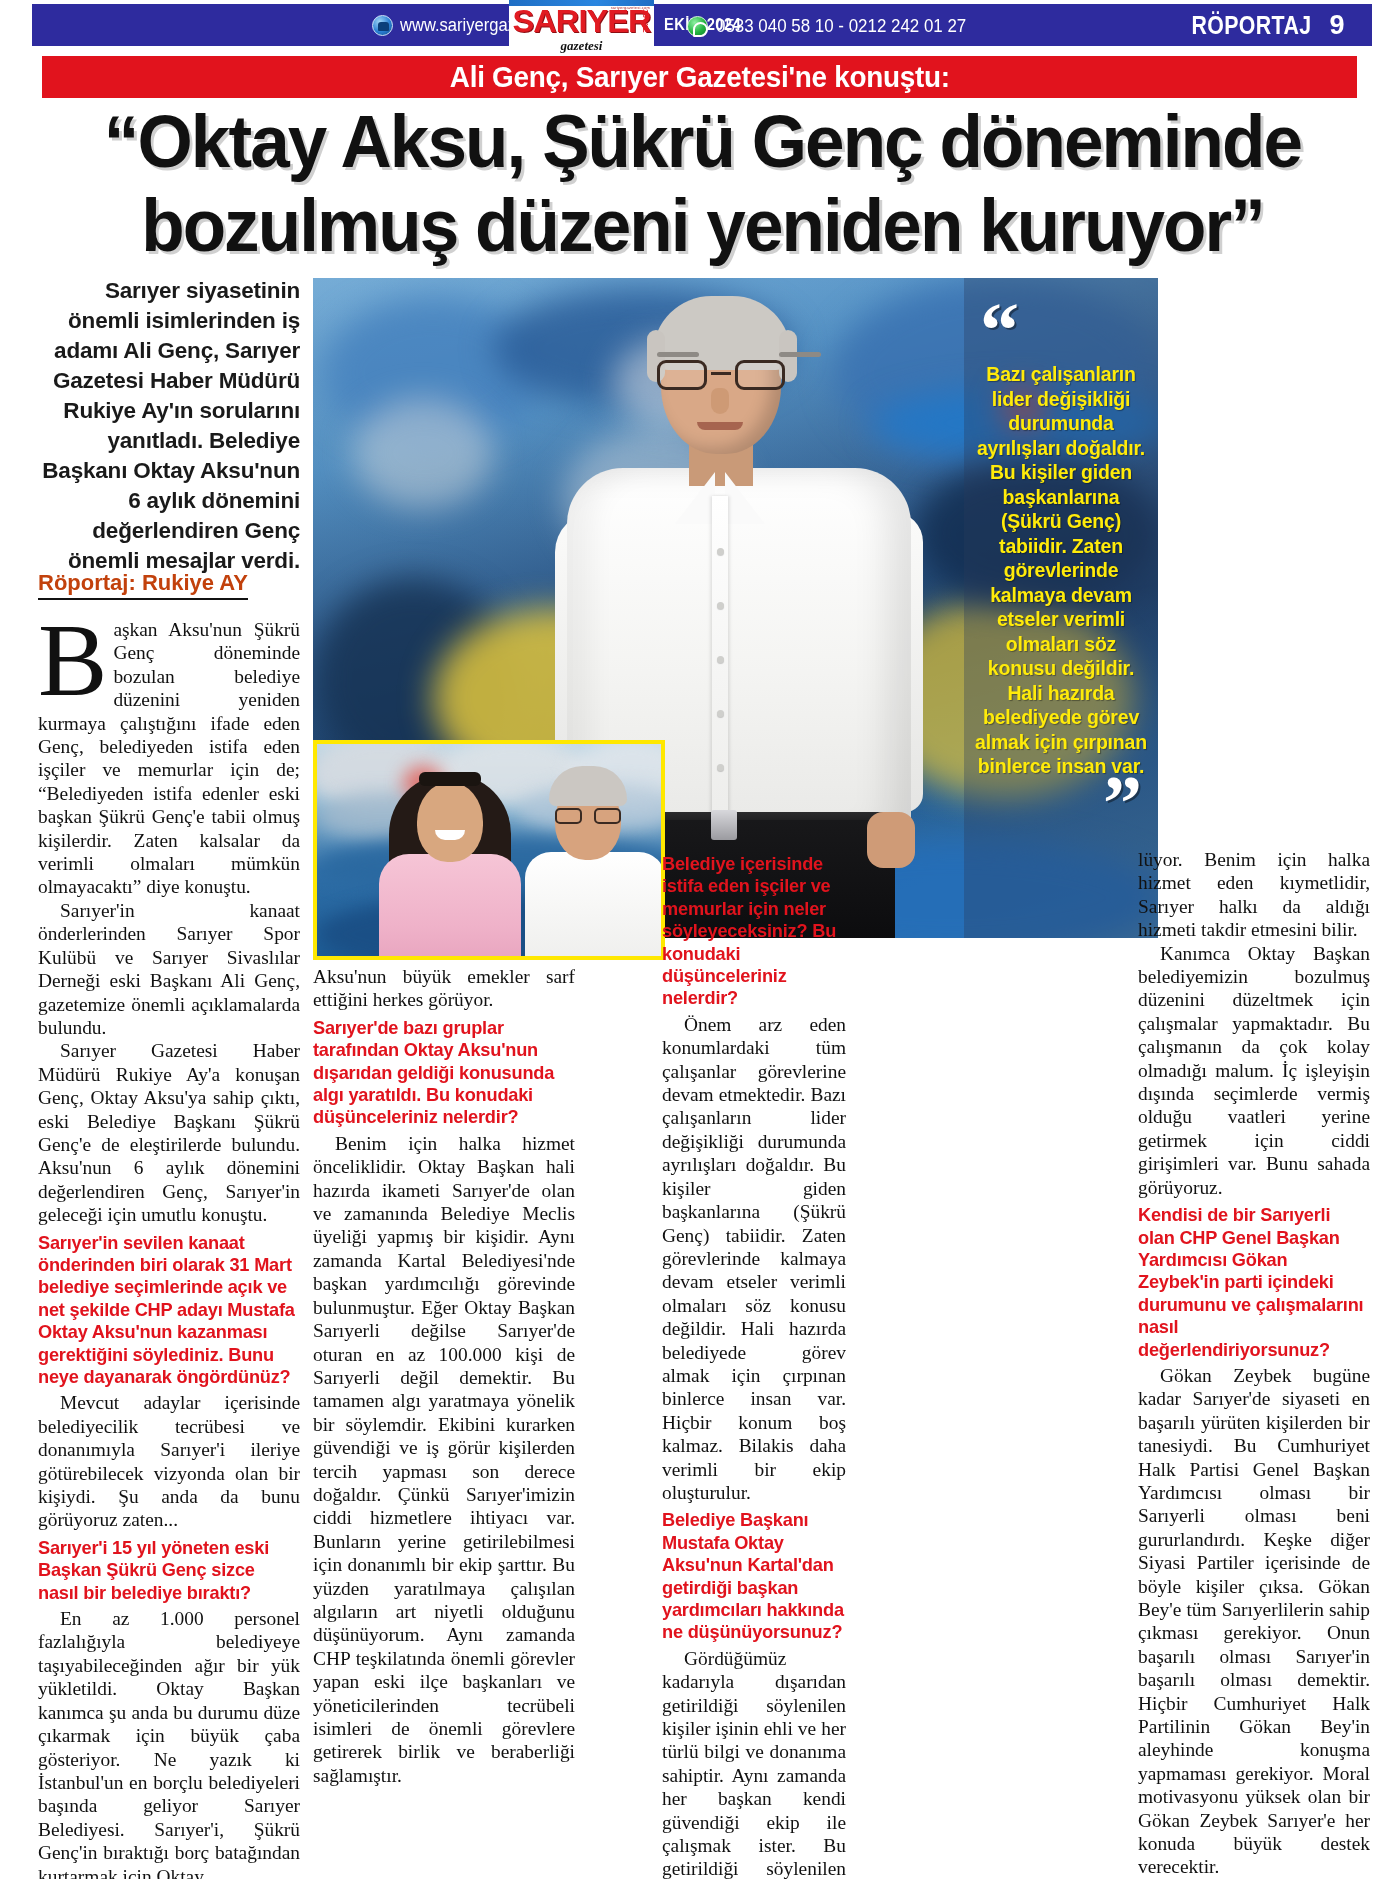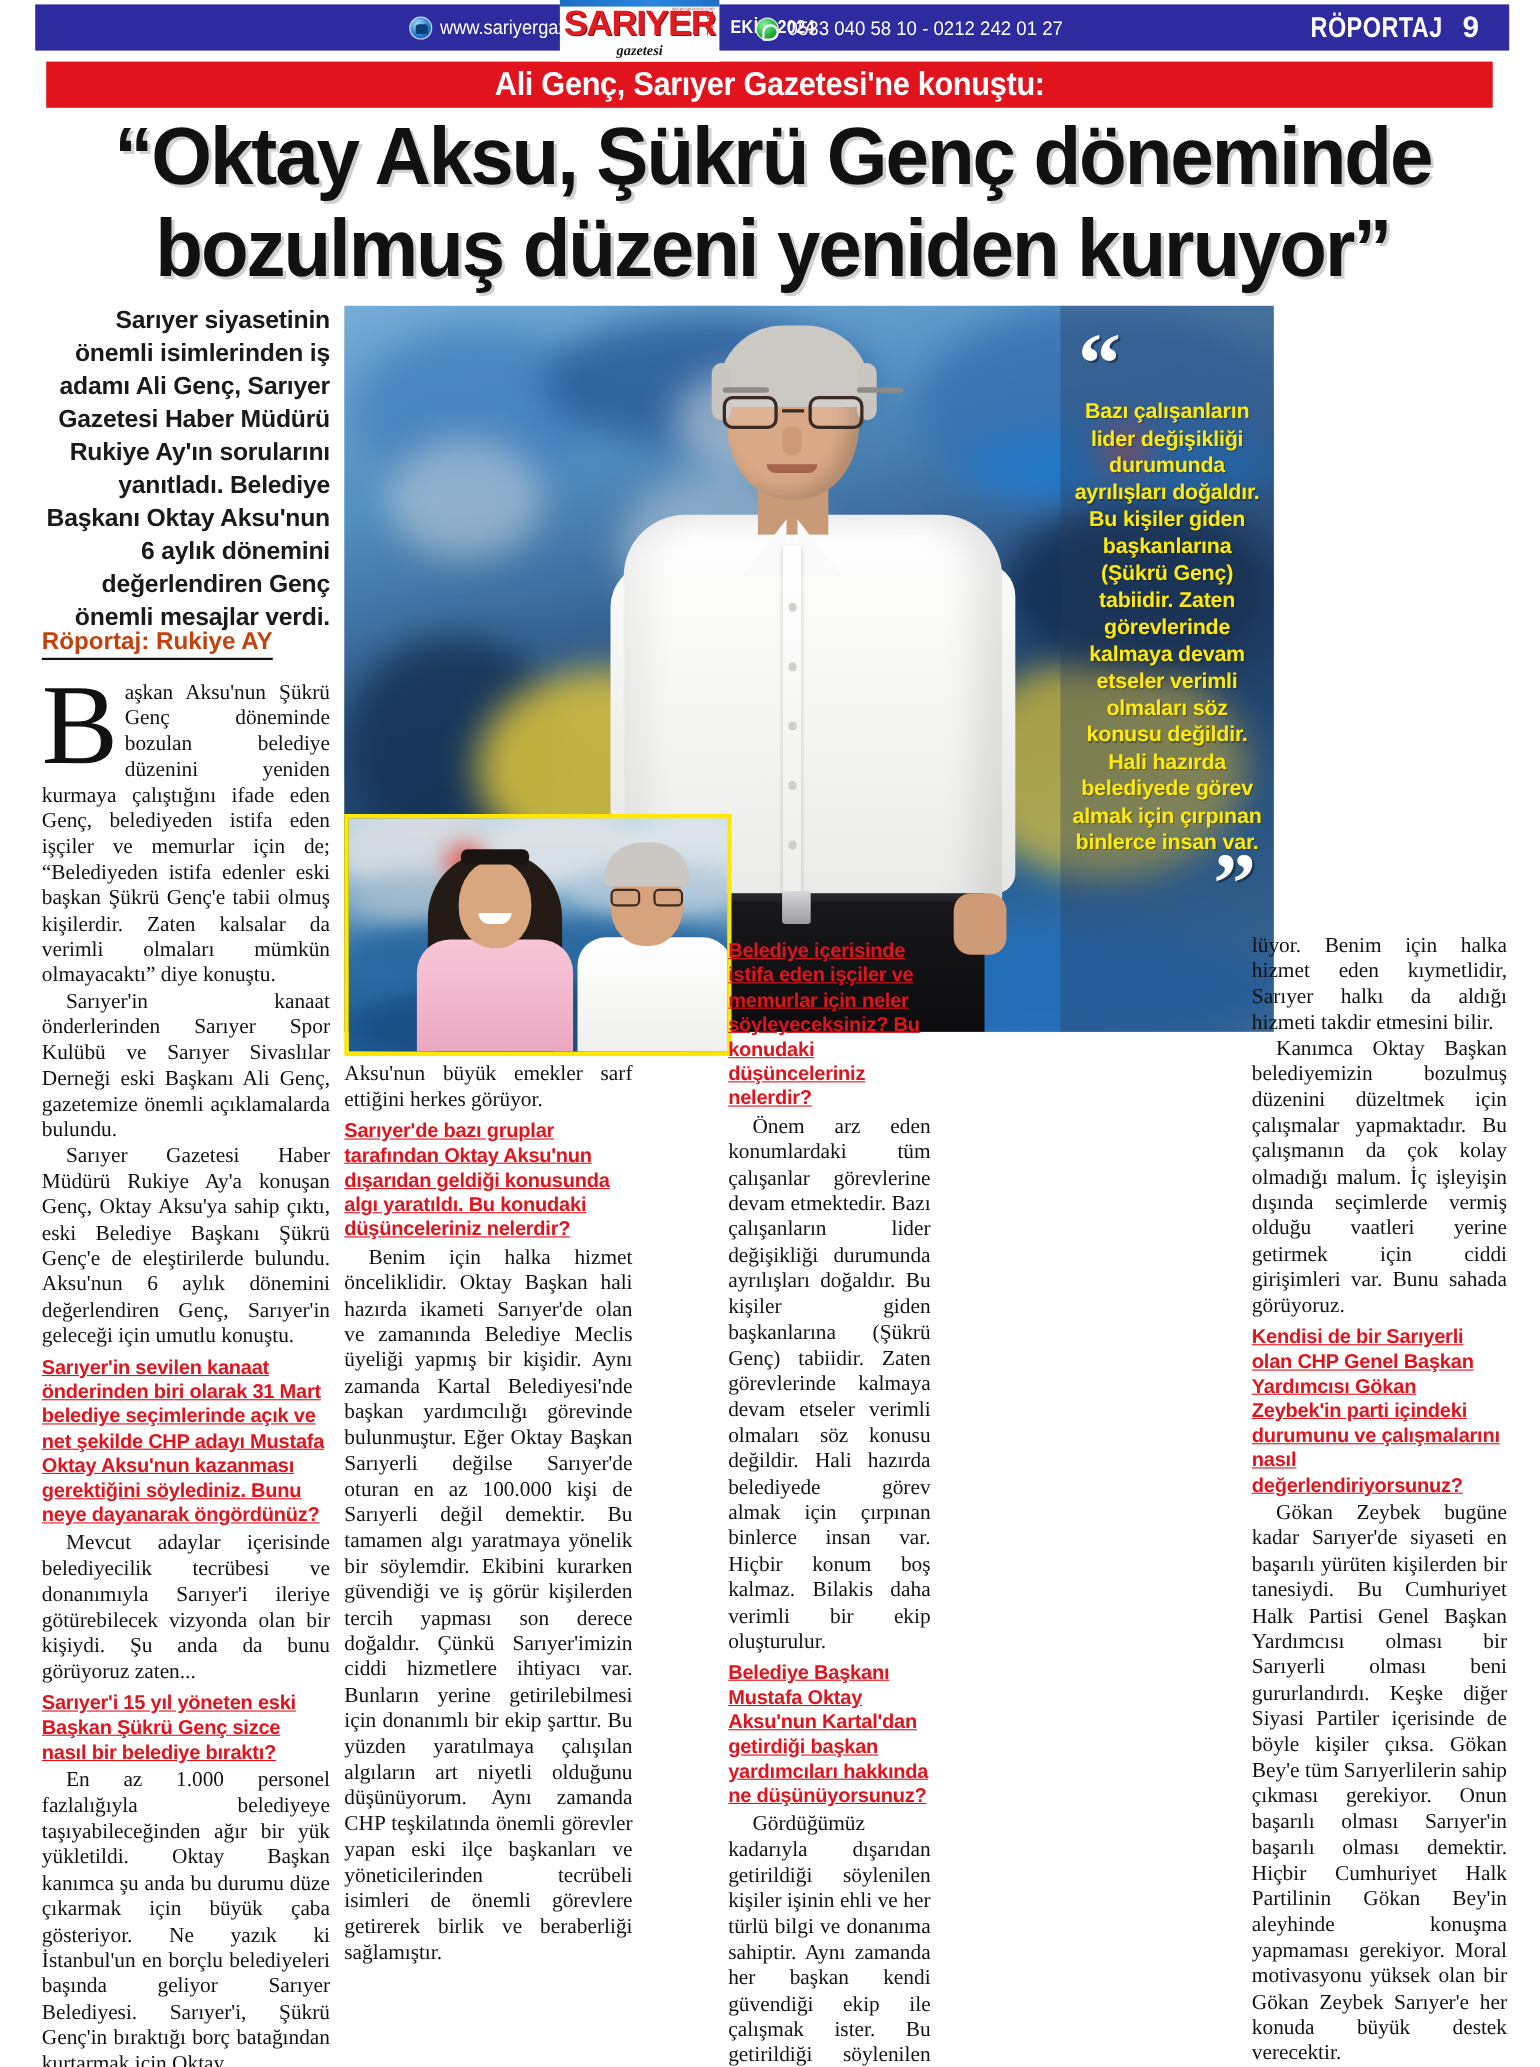--- a/index.html
+++ b/index.html
@@ -310,21 +310,20 @@
     text-align: justify; text-justify: inter-word;
     -webkit-hyphens: auto; hyphens: auto;
   }
   .col p { text-indent: 22px; margin: 0; }
   .col p.noind { text-indent: 0; }
   .col .q {
     font-family: "Liberation Sans", sans-serif;
     color: #e1131d; font-weight: 700; font-size: 18.2px; line-height: 22.4px;
     text-indent: 0; text-align: left; margin: 5px 0 3px;
     letter-spacing: -.2px;
-    text-decoration: underline;
   }
   .col .dropcap-wrap { text-indent: 0; }
   .col .dropcap {
     float: left; font-family: "Liberation Serif", serif; font-weight: 400;
     font-size: 104px; line-height: 80px; margin: 2px 6px 0 0; color: #111;
   }
 
   #col1 { left: 38px;  top: 618px;  width: 262px; }
   #col2 { left: 313px; top: 965px;  width: 262px; }
 

